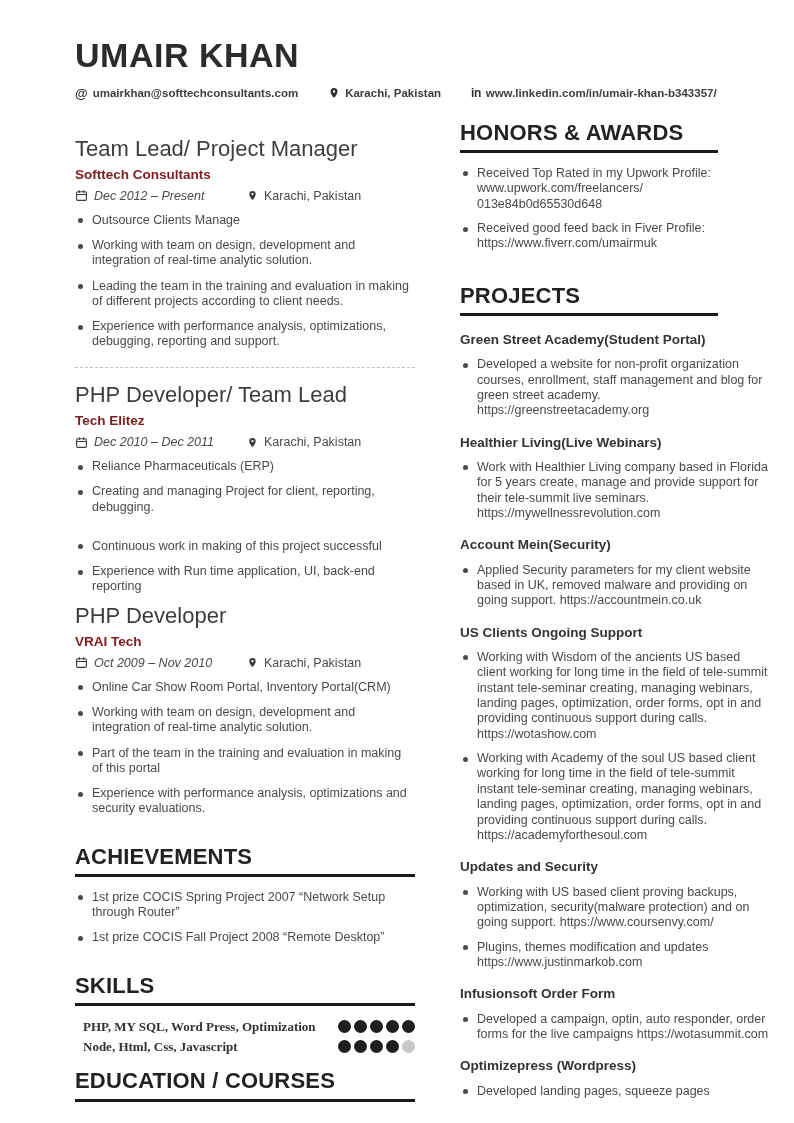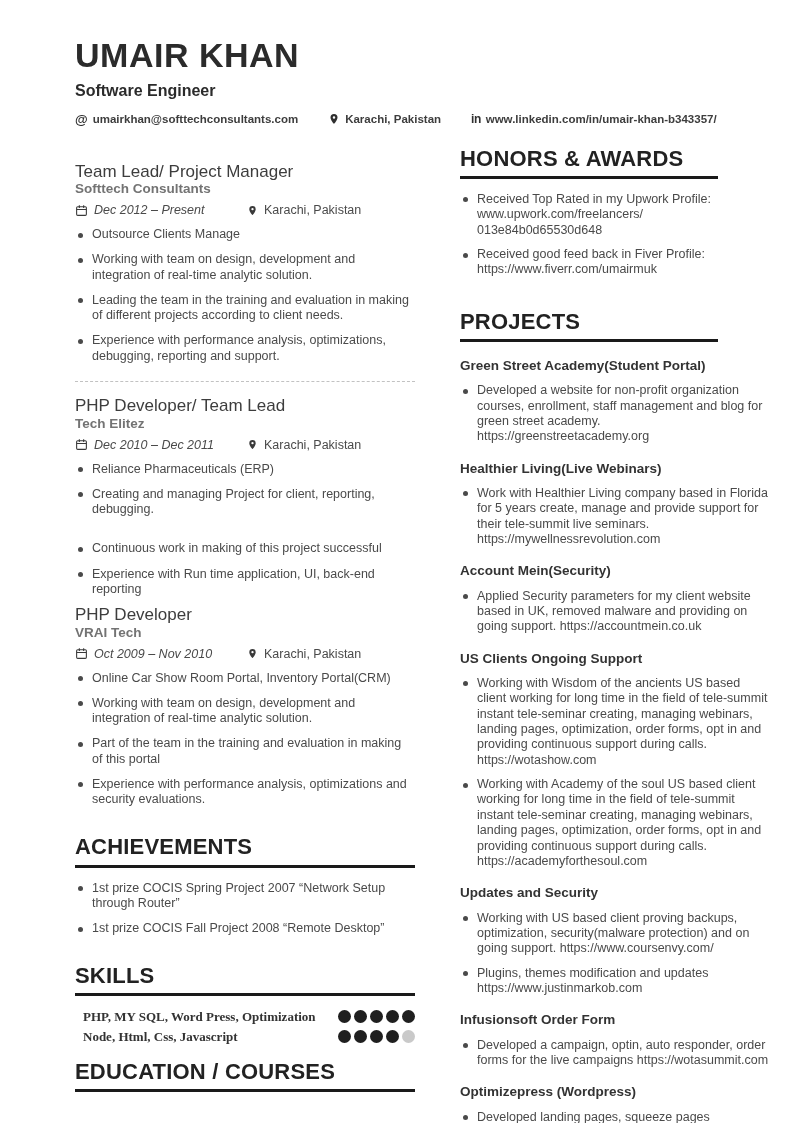--- a/index.html
+++ b/index.html
@@ -29,22 +29,22 @@
     font-size:22px;font-weight:700;color:#222;margin:0 0 13px;letter-spacing:.2px;
     border-bottom:3px solid #1a1a1a;padding-bottom:5px;line-height:1.1;
   }
   .col-right h2.section{width:258px;}
   .section-block{margin-top:28px;}
   .section-block.first{margin-top:0;}
 
   
   .job{margin-top:14px;}
   .job.first{margin-top:15px;}
-  .job-title{font-size:17px;font-weight:400;color:#3d3d3d;line-height:1.15;}
-  .company{font-size:13.5px;font-weight:700;color:#737373;margin-top:0;}
+  .job-title{font-size:22px;font-weight:400;color:#3d3d3d;line-height:1.15;}
+  .company{font-size:13.5px;font-weight:700;color:#7f1d1d;margin-top:6px;}
   .meta{display:flex;margin-top:7px;font-size:12.5px;color:#4a4a4a;align-items:center;}
   .meta-item{display:flex;align-items:center;gap:6px;}
   .meta-item.date{width:172px;flex:none;font-style:italic;}
 
   ul.bullets{list-style:none;margin:4px 0 0;padding:0;}
   ul.bullets li{
     position:relative;padding-left:17px;margin-top:10px;
     font-size:12.5px;line-height:1.22;color:#4a4a4a;
   }
   ul.bullets li::before{
@@ -66,21 +66,20 @@
   .col-right ul.bullets{margin-top:2px;}
   .col-right ul.bullets li{margin-top:9px;line-height:1.23;}
 </style>
 </head>
 <body>
 
 <div class="page">
 
   <header>
     <h1 class="name">UMAIR KHAN</h1>
-    <div class="job-headline">Software Engineer</div>
     <div class="contact-row">
       <span class="contact">
         <span class="glyph-icon at">@</span>
         <span>umairkhan@softtechconsultants.com</span>
       </span>
       <span class="contact">
         <span class="icon">
             <svg width="12" height="12" viewBox="0 0 24 24">
               <path fill="#2f2f2f" d="M12 2a7 7 0 0 0-7 7c0 5.25 7 13 7 13s7-7.75 7-13a7 7 0 0 0-7-7zm0 9.5A2.5 2.5 0 1 1 14.5 9 2.5 2.5 0 0 1 12 11.5z"></path>
             </svg>

